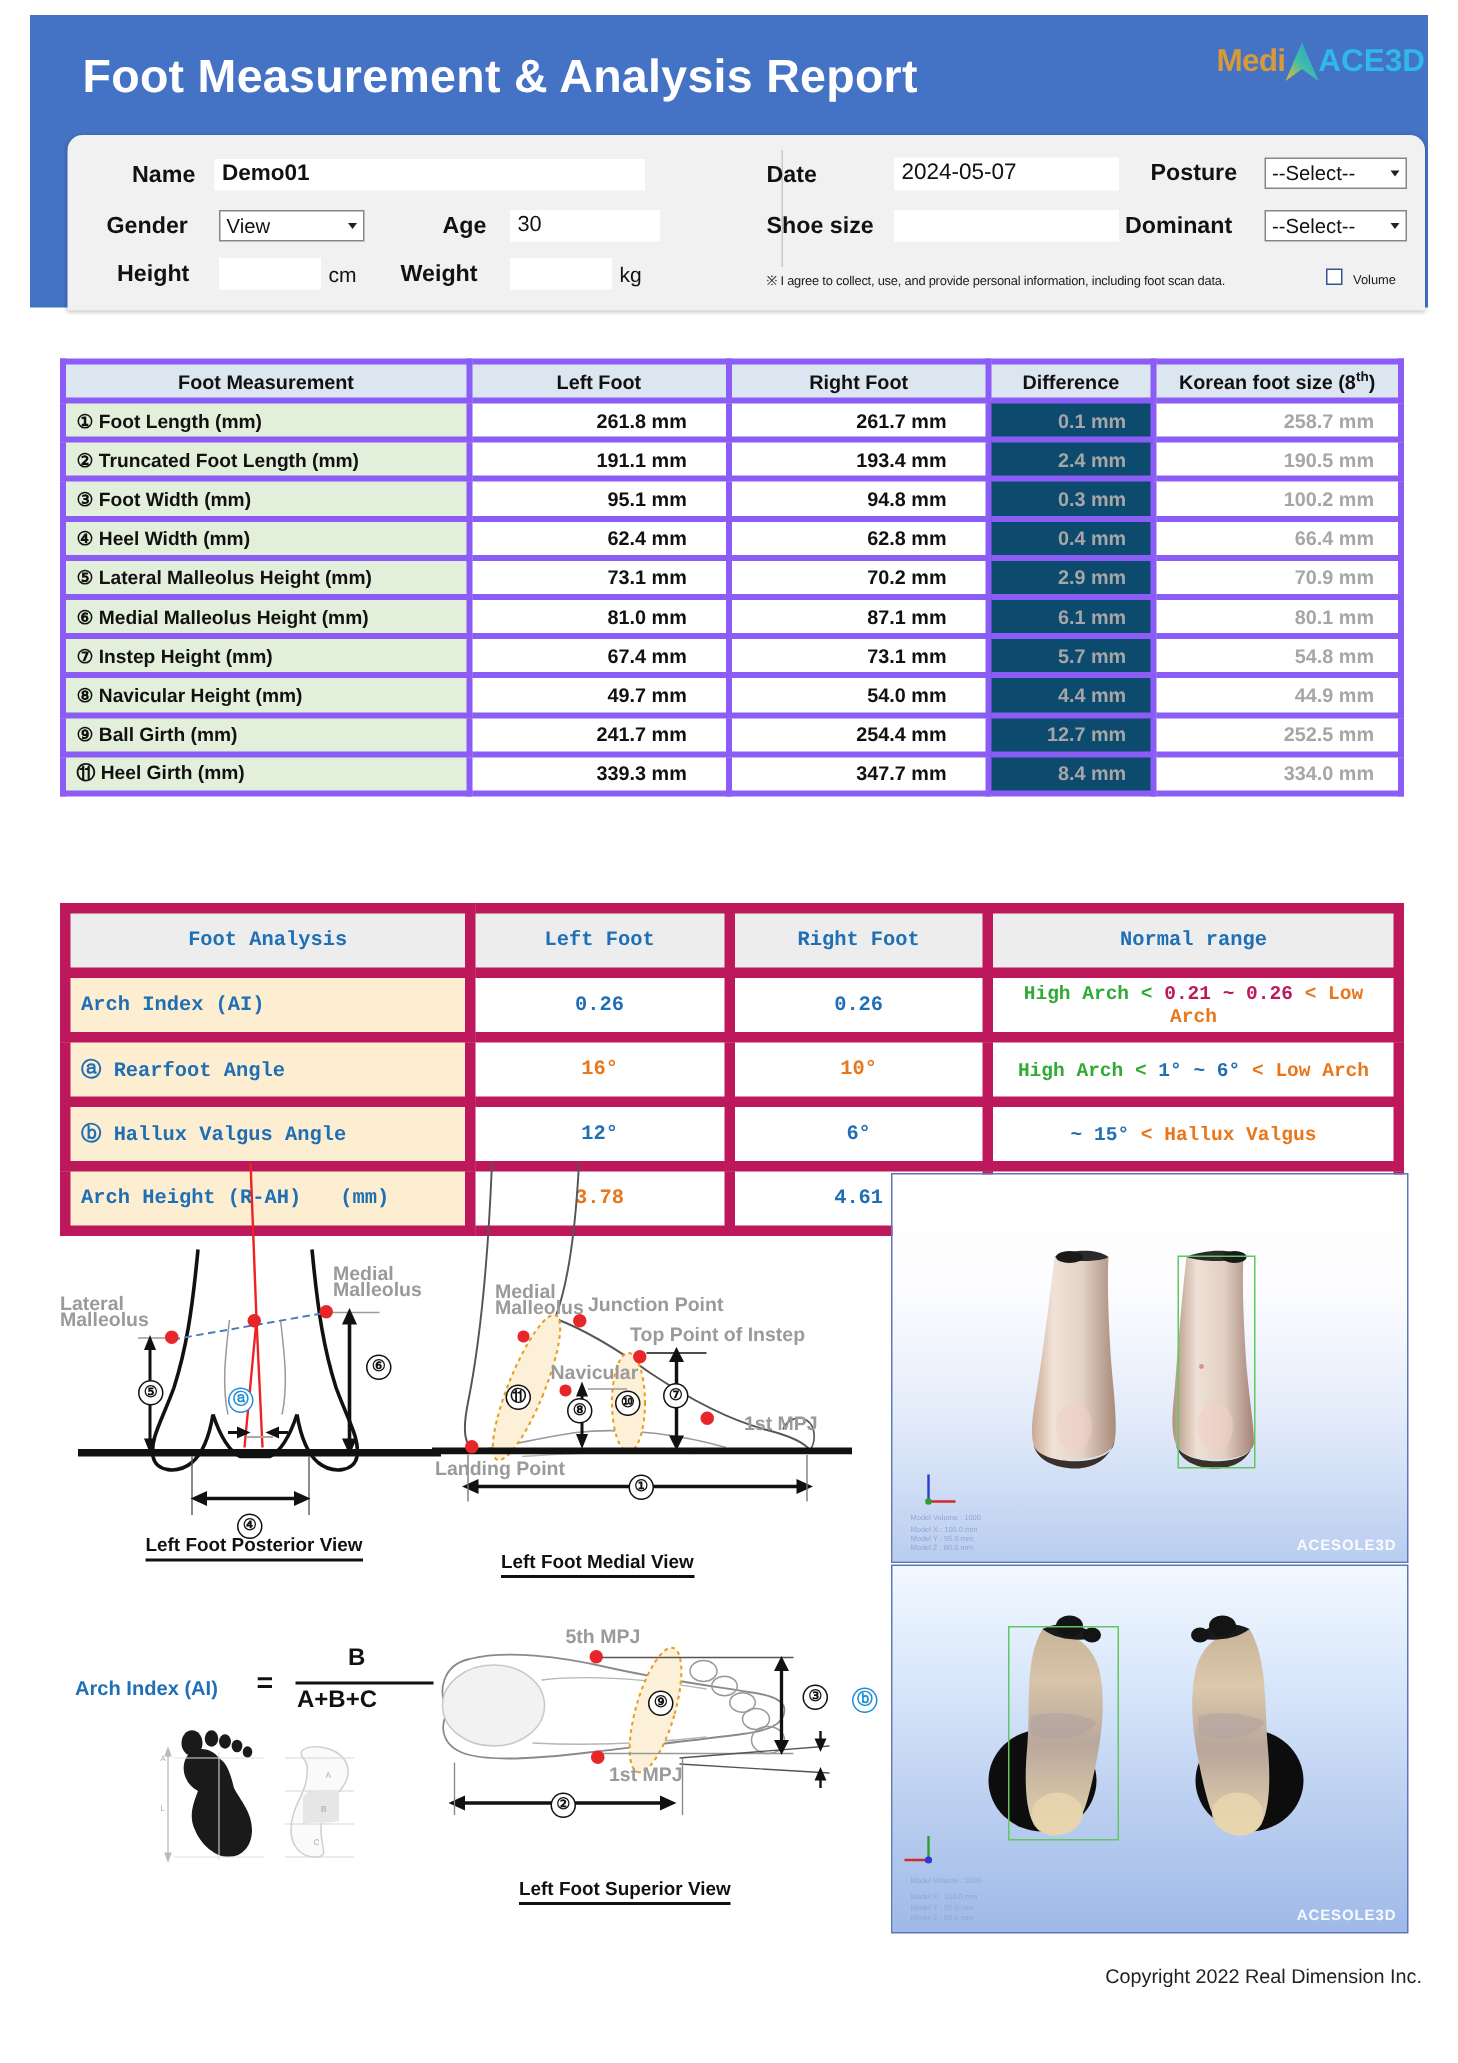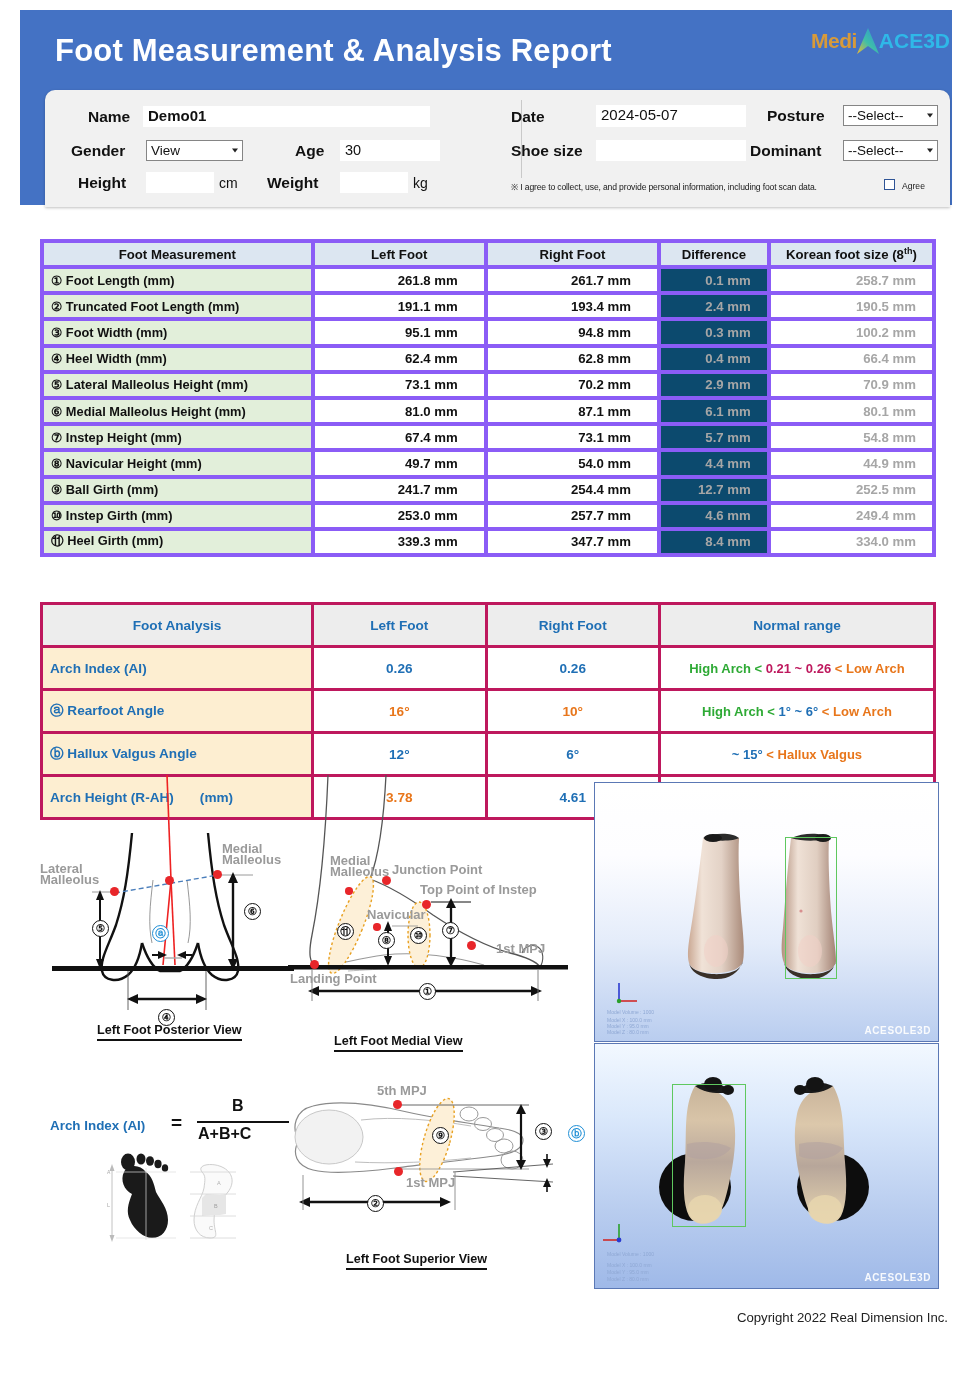--- a/index.html
+++ b/index.html
@@ -65,21 +65,21 @@
   .tbl1 th {
     background:#dce6f1; font-weight:bold; color:#111; text-align:center; height:26px;
   }
   .tbl1 td.name { background:#e2efda; text-align:left; font-weight:bold; color:#111; font-size:12.8px; }
   .tbl1 td.val { background:#fff; text-align:right; font-weight:bold; color:#111; padding-right:26px; }
   .tbl1 td.dim { background:#0c4a6e; text-align:right; font-weight:bold; color:#a6a6a6; padding-right:16px; }
   .tbl1 td.dim2 { background:#fff; text-align:right; font-weight:bold; color:#a6a6a6; padding-right:16px; }
   .circnum { font-size:12.6px; }
 
   .tbl2 { left:40px; top:602px; width:896px; }
-  .tbl2 td, .tbl2 th { border:3px solid #be185d; height:43px; padding:0 7px; font-size:13.6px; }
+  .tbl2 td, .tbl2 th { border:7px solid #be185d; height:43px; padding:0 7px; font-size:13.6px;font-family:Liberation Mono, monospace; }
   .tbl2 th { background:#ededed; font-weight:bold; color:#1f6fb5; text-align:center; }
   .tbl2 td.an { background:#fdeed1; color:#1f6fb5; font-weight:bold; text-align:left; }
   .tbl2 td.v { background:#fff; text-align:center; font-weight:bold; }
   .tbl2 td.r { background:#fff; text-align:center; font-weight:bold; font-size:13px; }
   .ahspace { display:inline-block; width:26px; }
 
   
   .diagrams { position:absolute; left:40px; top:775px; width:545px; height:510px; }
   .cap {
     position:absolute; font-size:12.6px; font-weight:bold; color:#111;
@@ -184,21 +184,21 @@
   </div>
 
   <div class="lbl" style="left:750px; top:142px;">Dominant</div>
   <div class="sel" style="left:843px; top:140px; width:95px; height:21px;">
     <span>--Select--</span>
     <span class="caret"></span>
   </div>
 
   <div class="consent" style="left:511px; top:181px;">※ I agree to collect, use, and provide personal information, including foot scan data.</div>
   <div class="agree-box" style="left:884px; top:179px;"></div>
-  <div class="agree-txt" style="left:902px; top:181px;">Agree</div>
+  <div class="agree-txt" style="left:902px; top:181px;">Volume</div>
 
   <table class="tbl1">
     <thead>
       <tr>
         <th style="width:272px;">Foot Measurement</th>
         <th style="width:174px;">Left Foot</th>
         <th style="width:174px;">Right Foot</th>
         <th style="width:110px;">Difference</th>
         <th style="width:166px;"><span>Korean foot size (8</span><sup style="font-size:9px;">th</sup><span>)</span></th>
       </tr>
@@ -259,27 +259,20 @@
           <td class="val">54.0 mm</td>
           <td class="dim">4.4 mm</td>
           <td class="dim2">44.9 mm</td>
         </tr>
         <tr>
           <td class="name"><span class="circnum">⑨</span> <span>Ball Girth (mm)</span></td>
           <td class="val">241.7 mm</td>
           <td class="val">254.4 mm</td>
           <td class="dim">12.7 mm</td>
           <td class="dim2">252.5 mm</td>
-        </tr>
-        <tr>
-          <td class="name"><span class="circnum">⑩</span> <span>Instep Girth (mm)</span></td>
-          <td class="val">253.0 mm</td>
-          <td class="val">257.7 mm</td>
-          <td class="dim">4.6 mm</td>
-          <td class="dim2">249.4 mm</td>
         </tr>
         <tr>
           <td class="name"><span class="circnum">⑪</span> <span>Heel Girth (mm)</span></td>
           <td class="val">339.3 mm</td>
           <td class="val">347.7 mm</td>
           <td class="dim">8.4 mm</td>
           <td class="dim2">334.0 mm</td>
         </tr>
       </tbody>
   </table>

